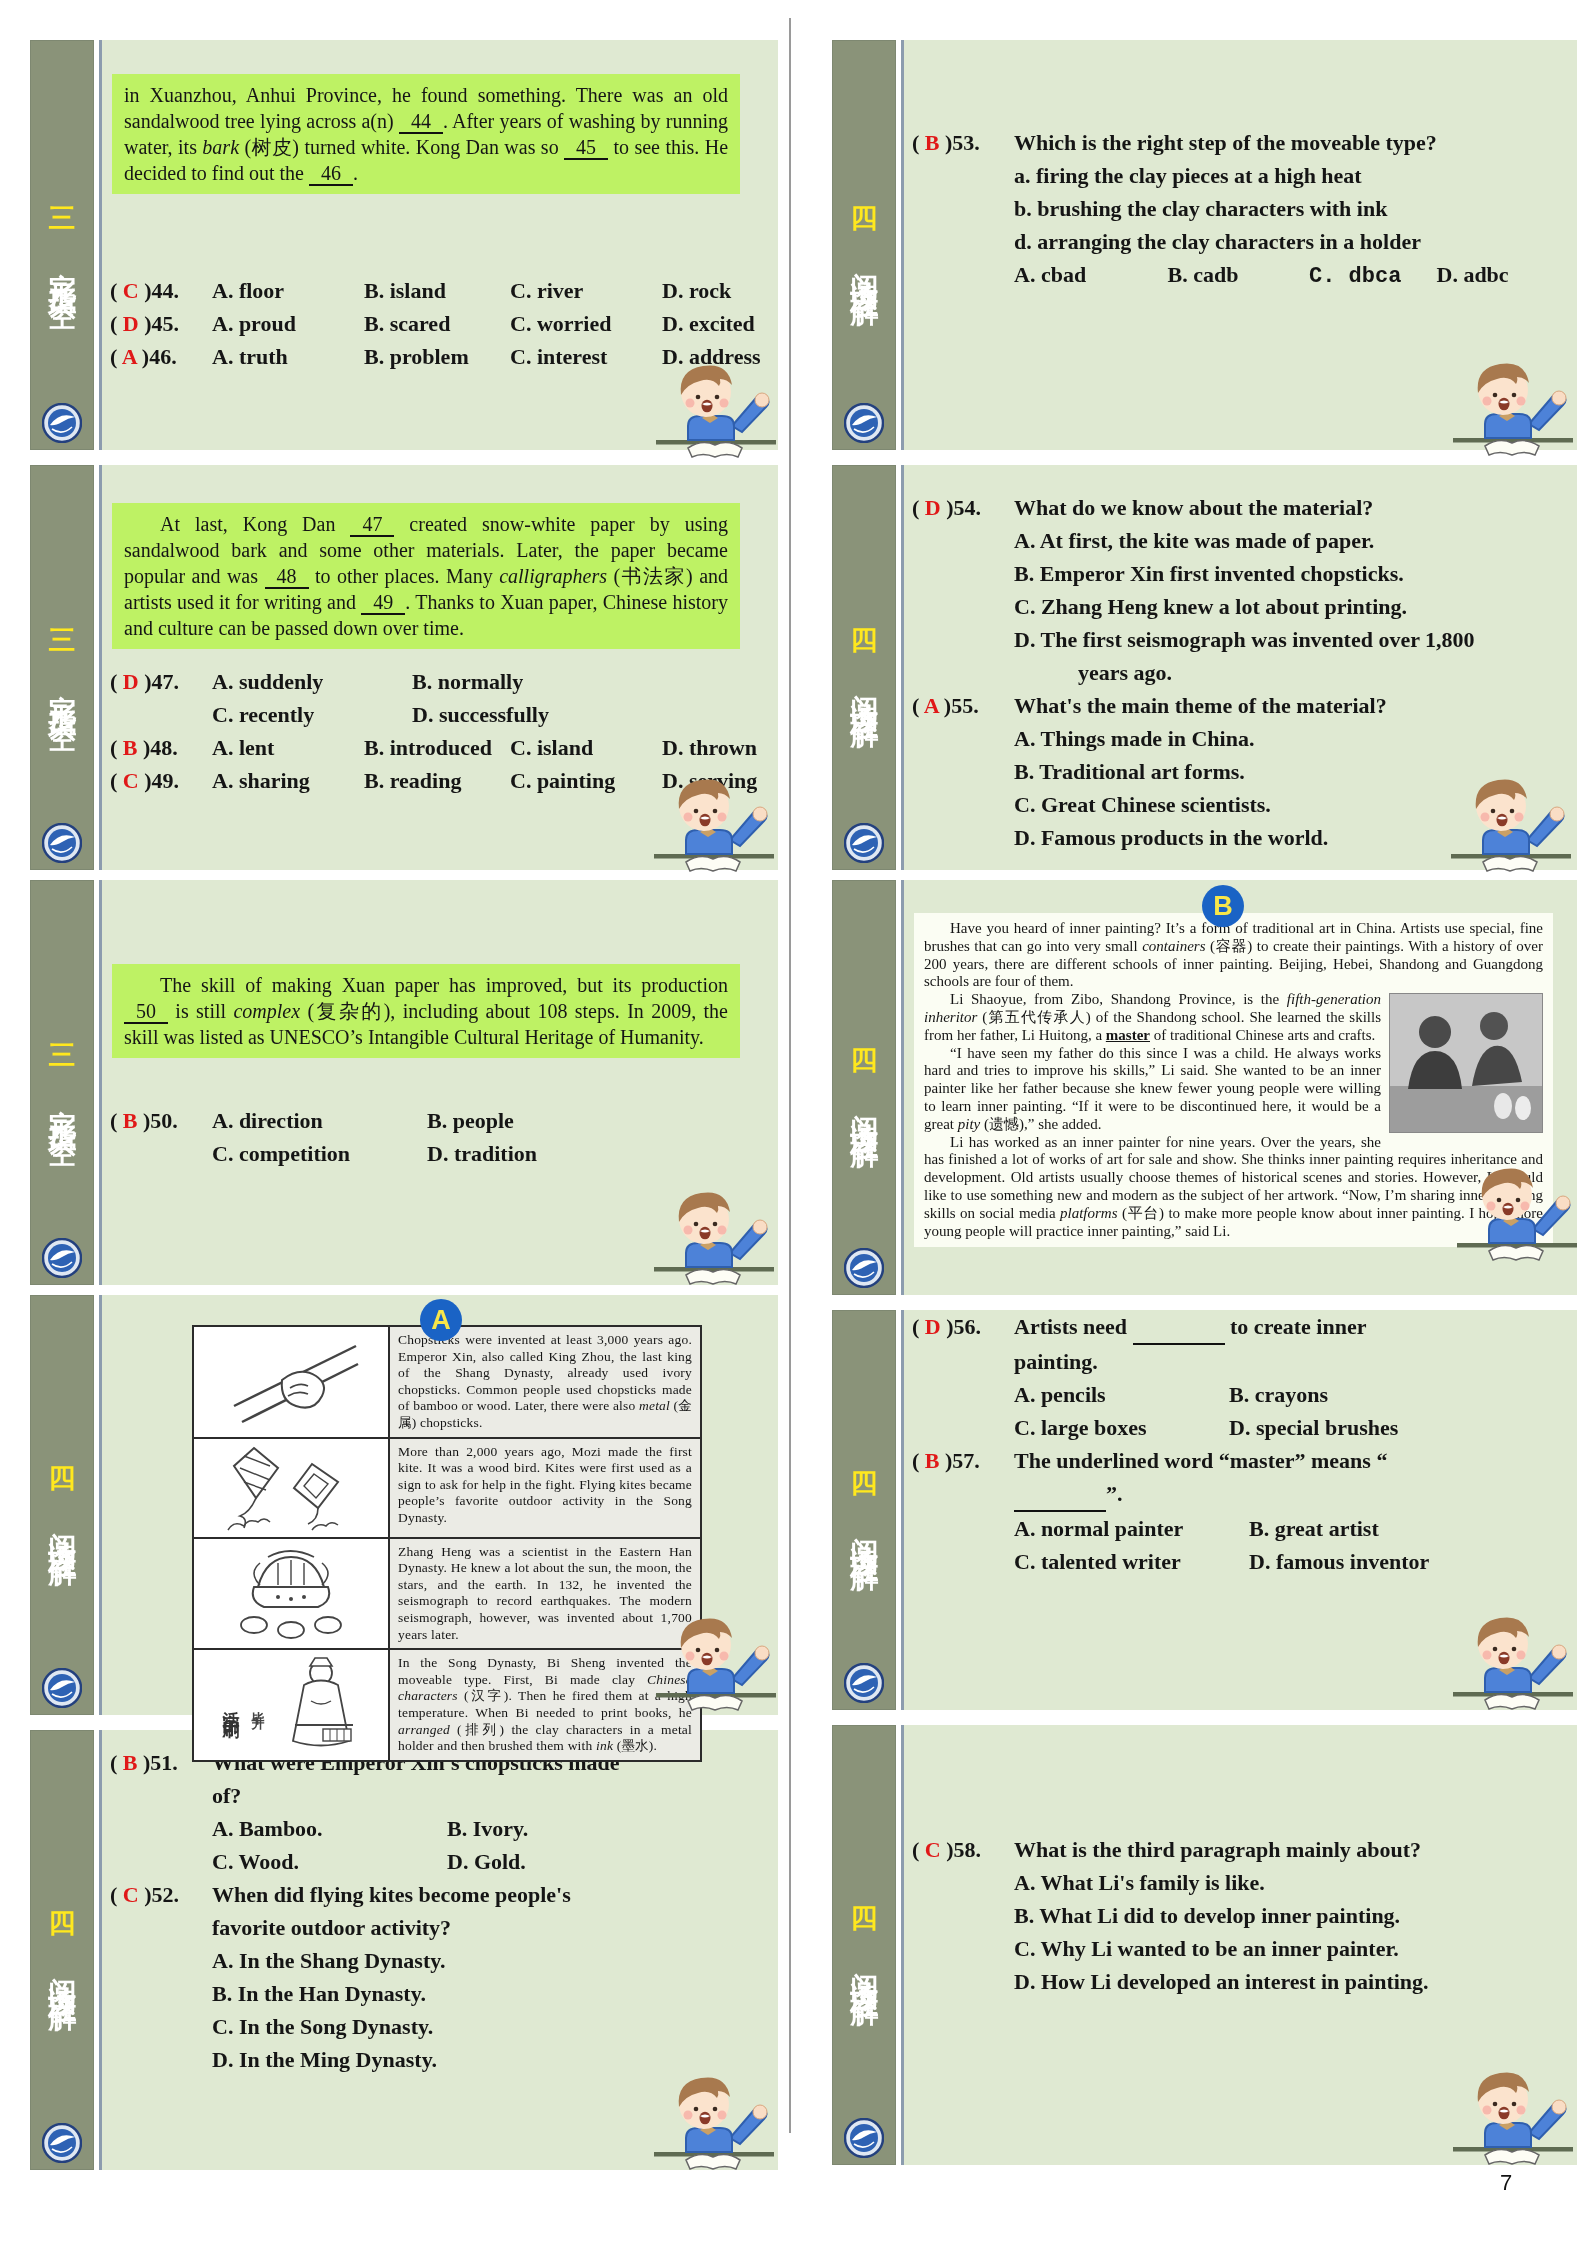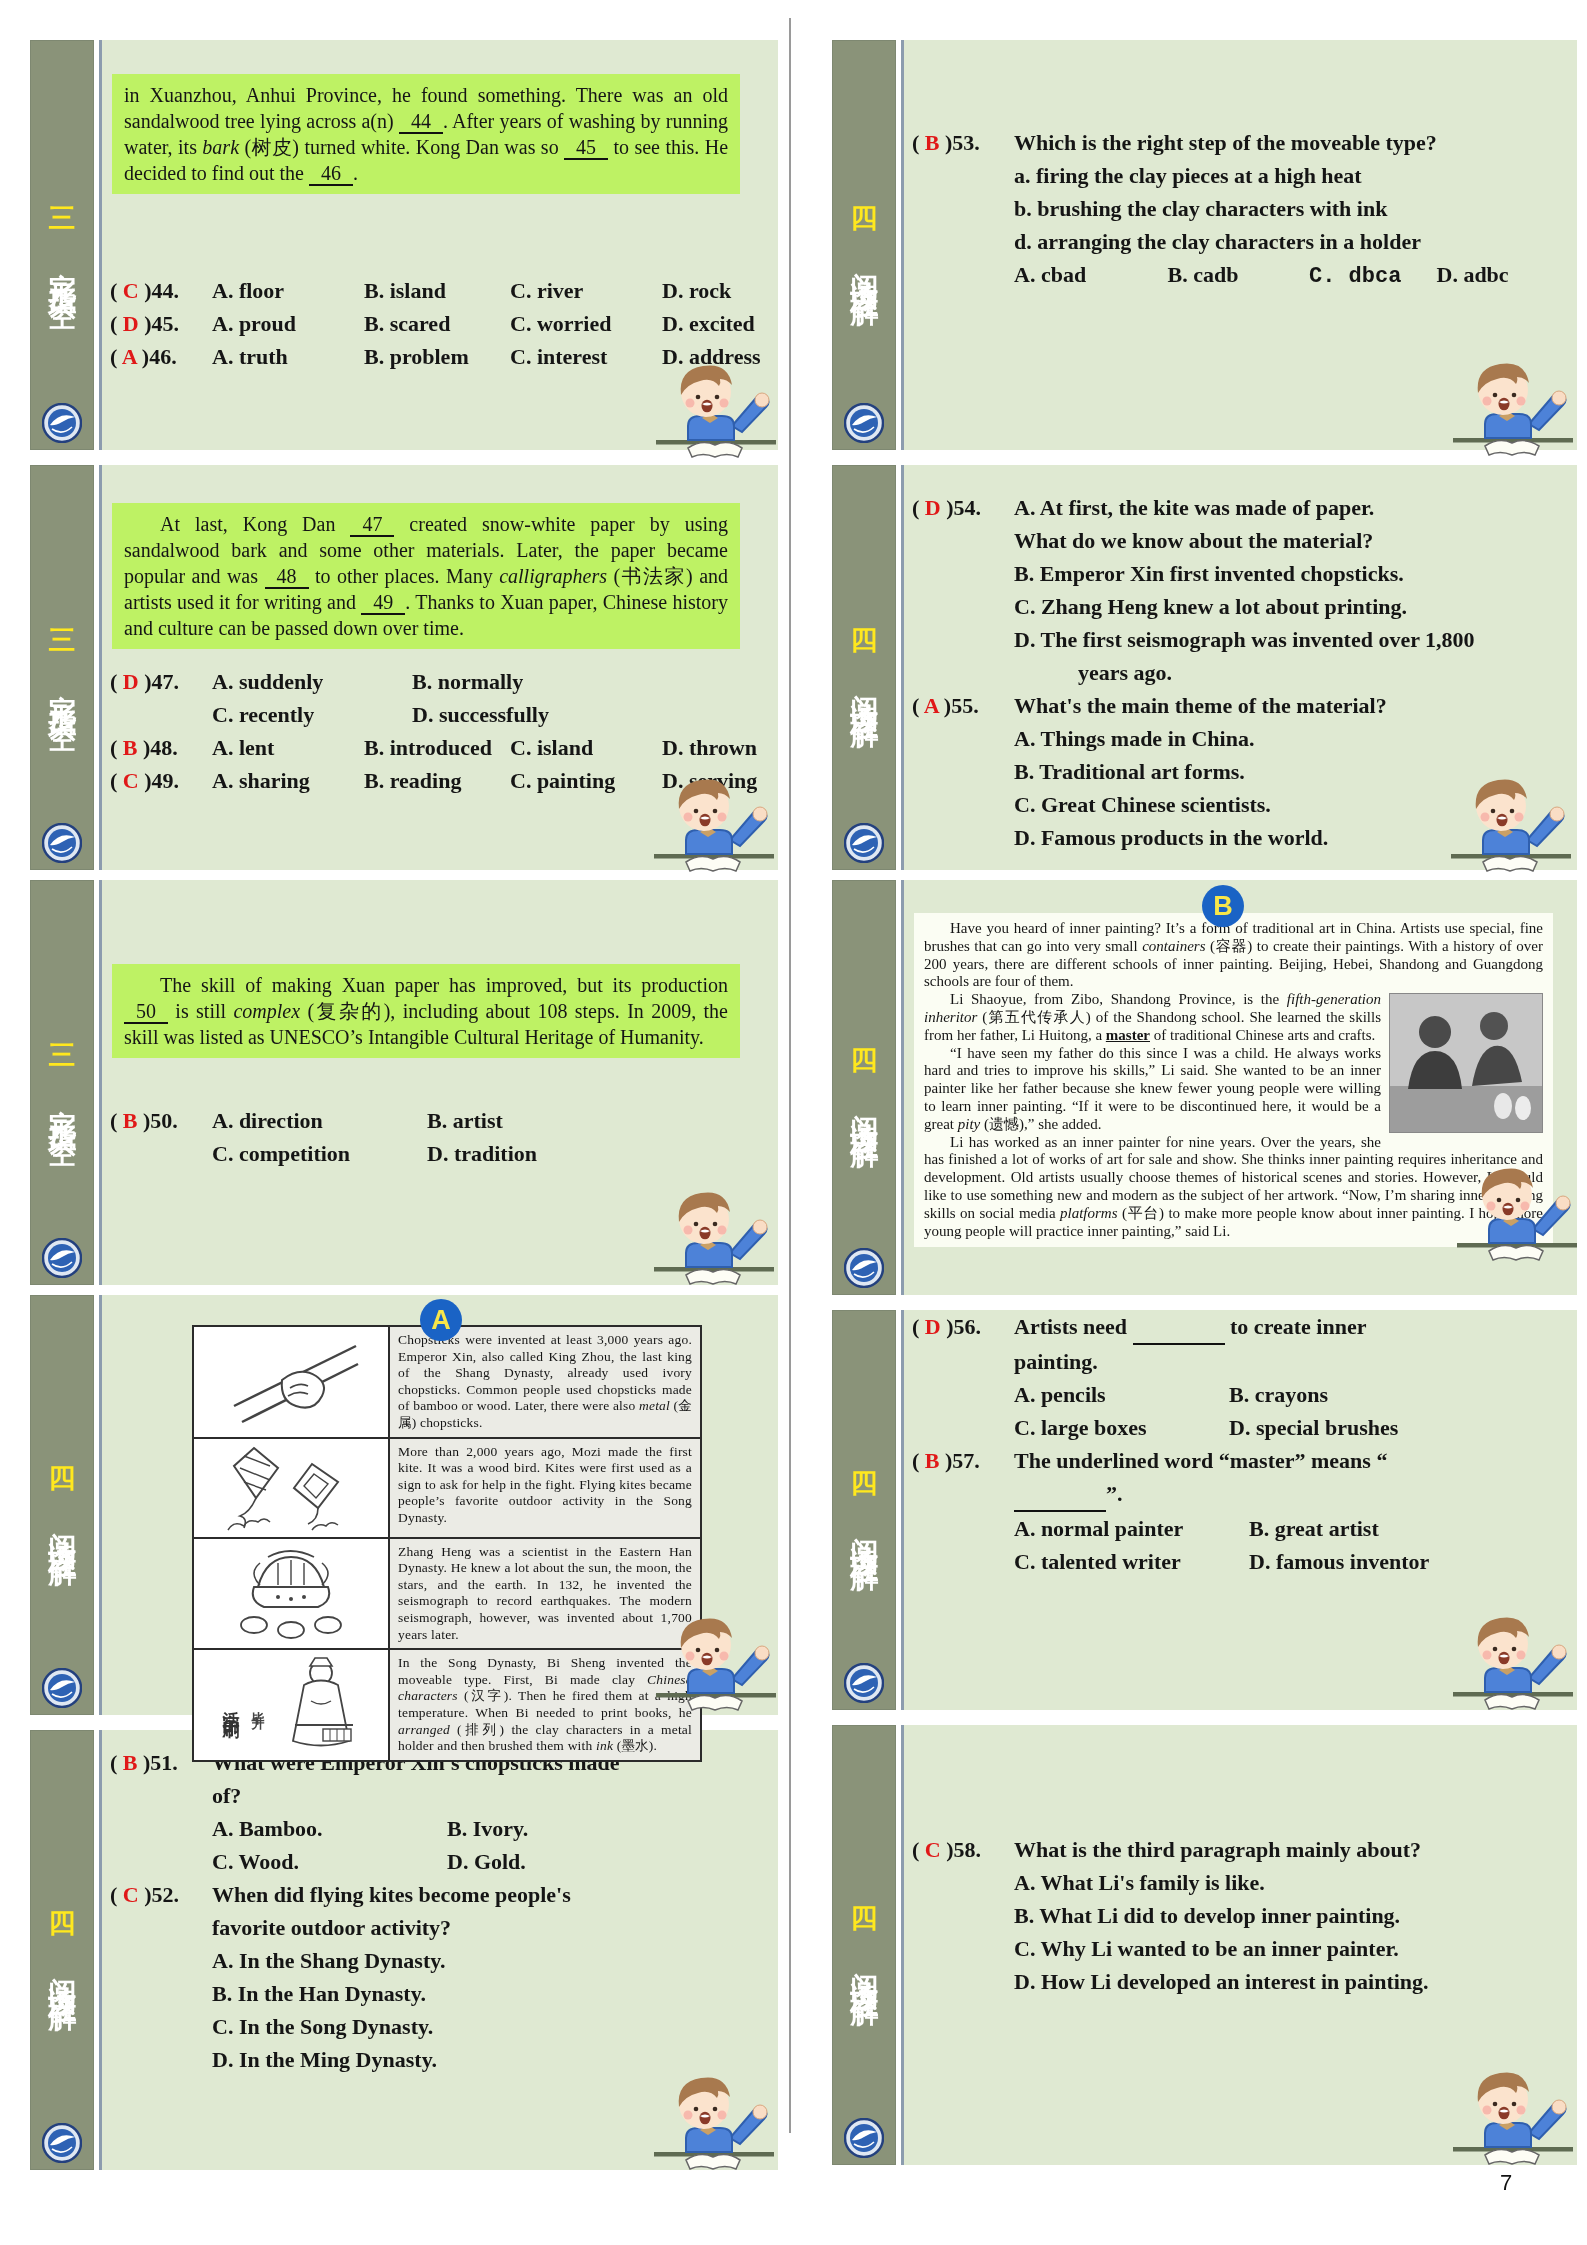--- a/index.html
+++ b/index.html
@@ -205,21 +205,21 @@
     <path d="M10,26 q10,7 20,-2" stroke="#ffffff" fill="none" stroke-width="1.6"></path>
   </svg>
 </span>
       </div>
       <div class="content">
         <div class="passage indent" style="margin:84px 28px 0 2px">The skill of making Xuan paper has improved, but its production <span class="blank">50</span> is still <i>complex</i> (复杂的), including about 108 steps. In 2009, the skill was listed as UNESCO’s Intangible Cultural Heritage of Humanity.</div>
         <div class="qrow" style="margin-top:46px">
           <span class="qhead">( <span class="ans">B</span> )50.</span>
           <div class="qbody g2 c215">
             <span>A. direction</span>
-            <span>B. artist</span>
+            <span>B. people</span>
             <span>C. competition</span>
             <span>D. tradition</span>
           </div>
         </div>
         <span class="boy" style="right:2px;bottom:-2px">
   <svg viewBox="0 0 124 108" width="124" height="108">
     <rect x="2" y="88" width="120" height="4.5" fill="#5f6b52"></rect>
     <path d="M78,74 L102,46 q5,-6 10,-1 q5,5 0,10 L88,80 z" fill="#4d82d8" stroke="#2f5fae" stroke-width="2"></path>
     <circle cx="108" cy="48" r="7" fill="#f9ddc5" stroke="#d9a77f" stroke-width="1"></circle>
     <path d="M34,88 l0,-14 q0,-10 12,-10 l22,0 q12,0 12,10 l0,14 z" fill="#4d82d8" stroke="#2f5fae" stroke-width="2"></path>
@@ -457,22 +457,22 @@
     <circle cx="20" cy="20" r="14" fill="#2e62b4"></circle>
     <path d="M8,22 Q18,8 33,14 Q26,15 20,19 Q13,23 8,22 Z" fill="#ffffff"></path>
     <path d="M10,26 q10,7 20,-2" stroke="#ffffff" fill="none" stroke-width="1.6"></path>
   </svg>
 </span>
       </div>
       <div class="content" style="padding-top:26px">
         <div class="qrow">
           <span class="qhead">( <span class="ans">D</span> )54.</span>
           <div class="qbody" style="max-width:478px">
+            <div>What do we know about the material?</div>
             <div>A. At first, the kite was made of paper.</div>
-            <div>What do we know about the material?</div>
             <div>B. Emperor Xin first invented chopsticks.</div>
             <div>C. Zhang Heng knew a lot about printing.</div>
             <div class="hang">D. The first seismograph was invented over 1,800 years ago.</div>
           </div>
         </div>
         <div class="qrow">
           <span class="qhead">( <span class="ans">A</span> )55.</span>
           <div class="qbody">
             <div>What's the main theme of the material?</div>
             <div>A. Things made in China.</div>

